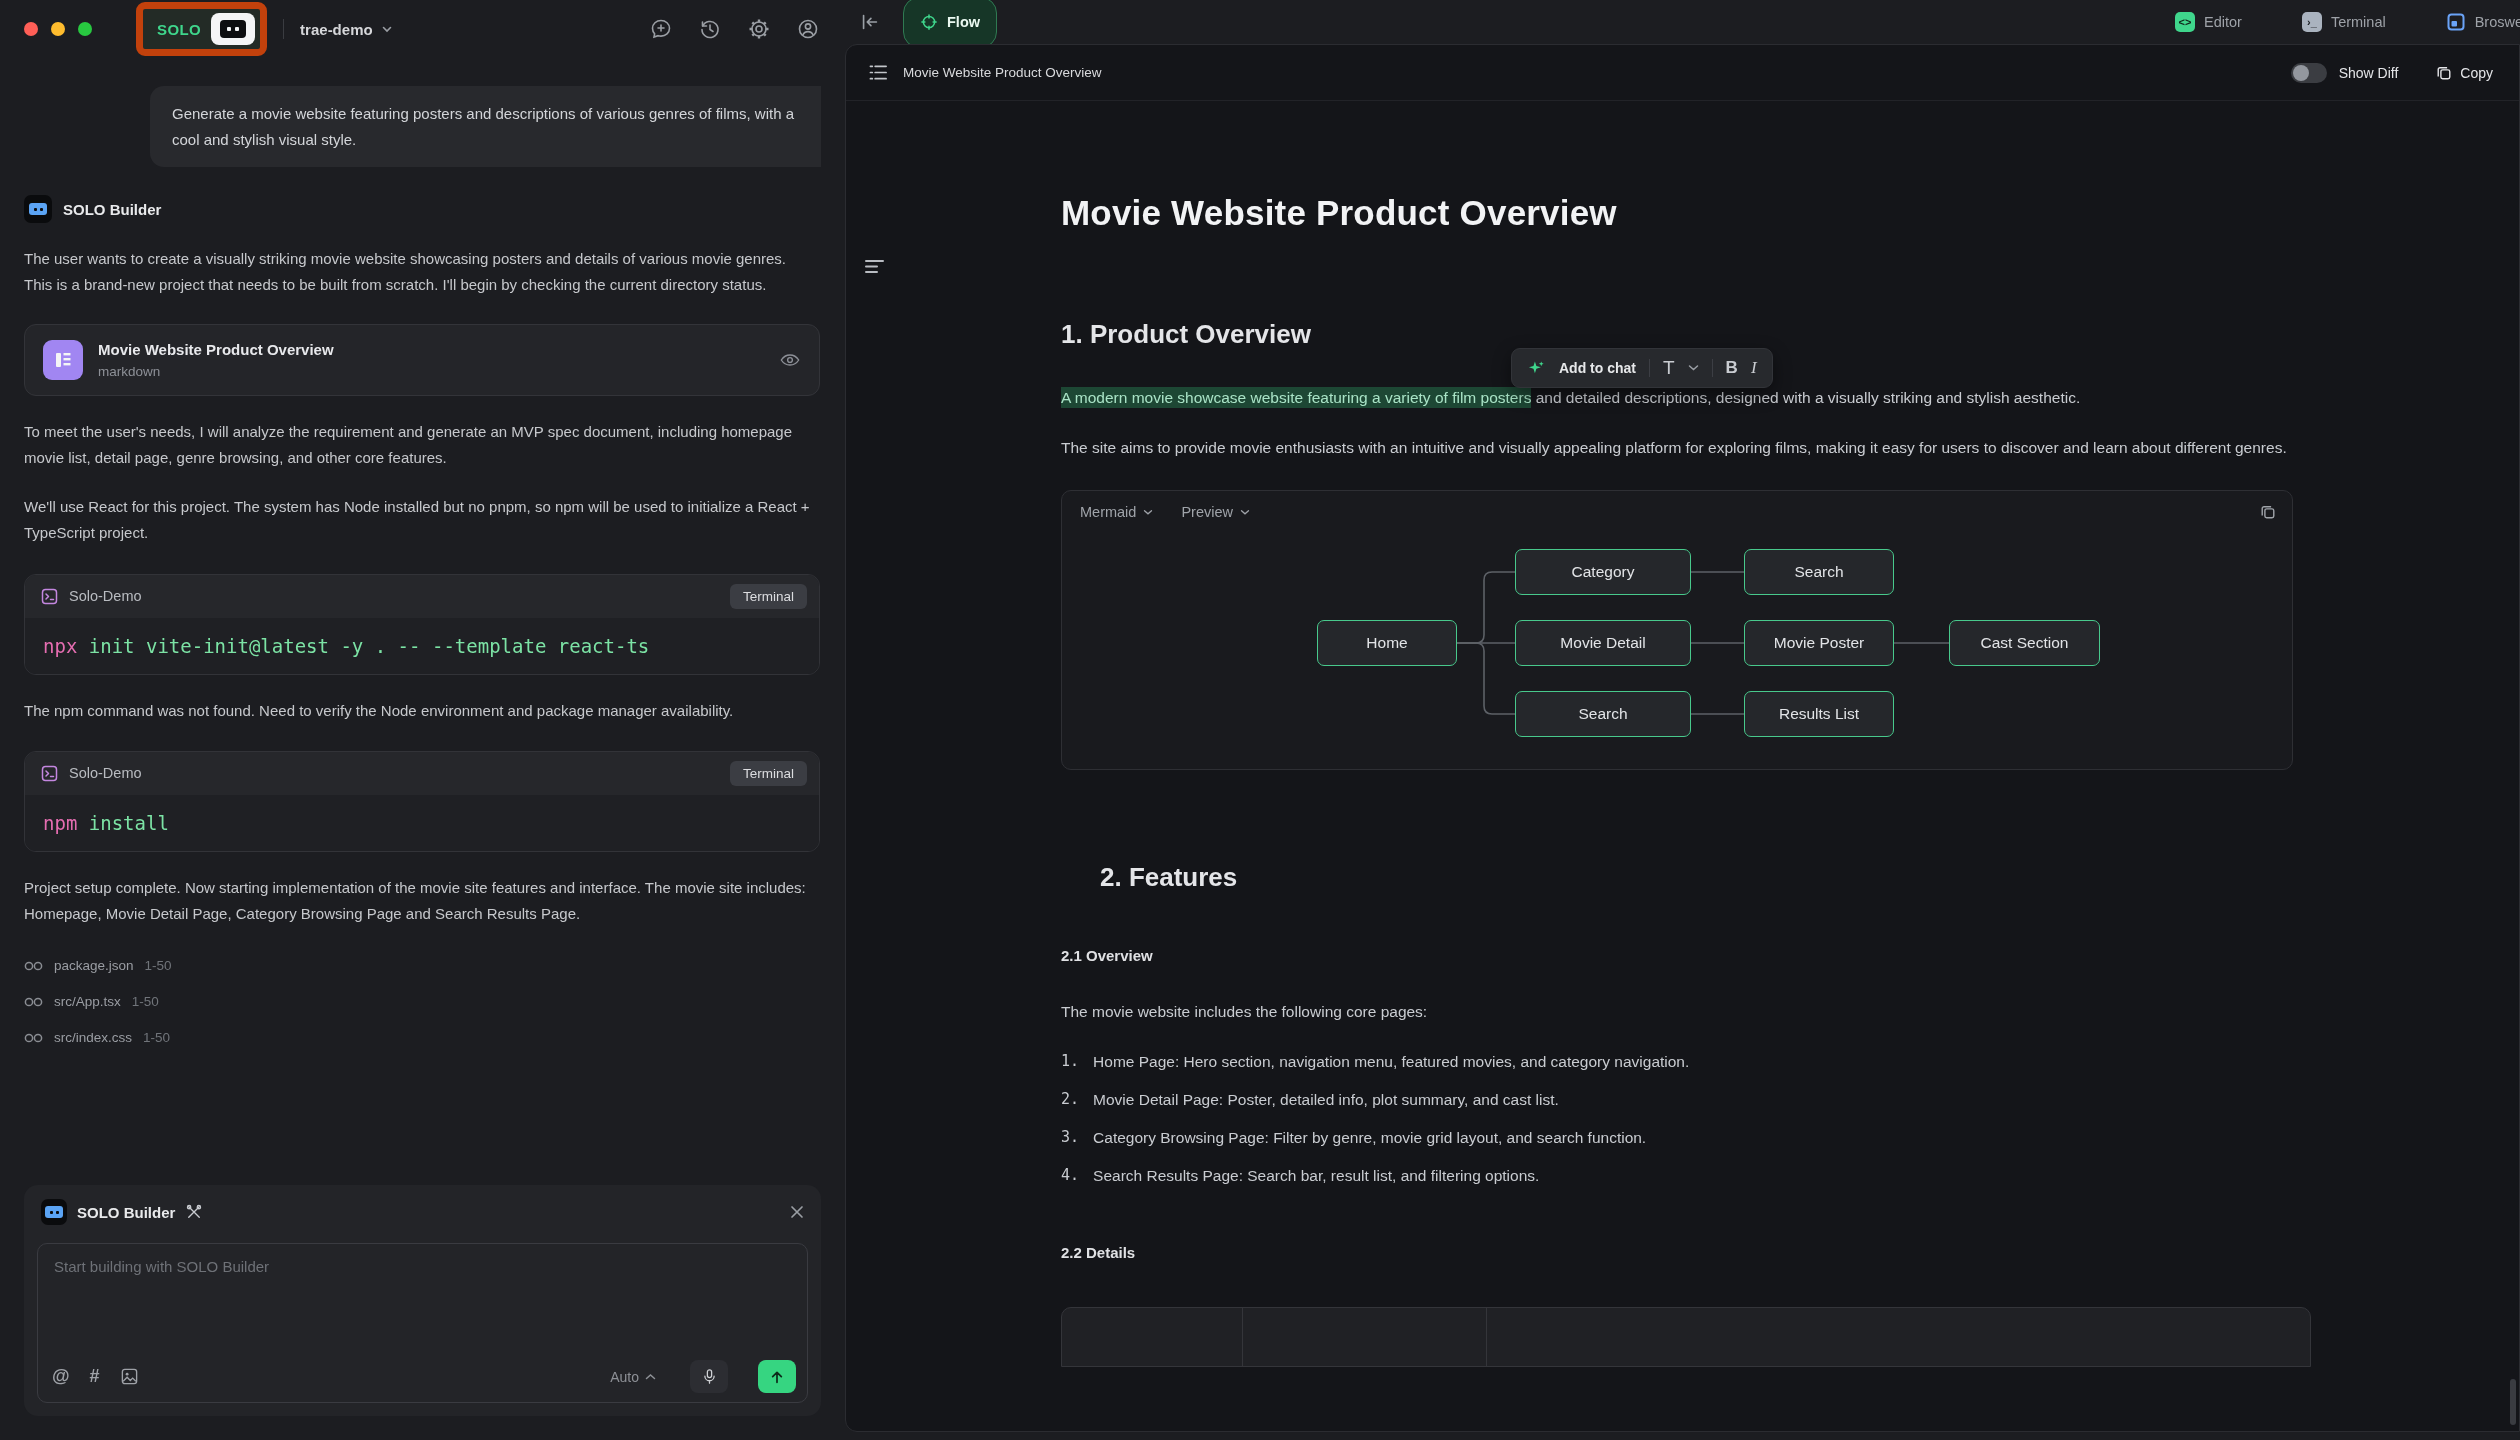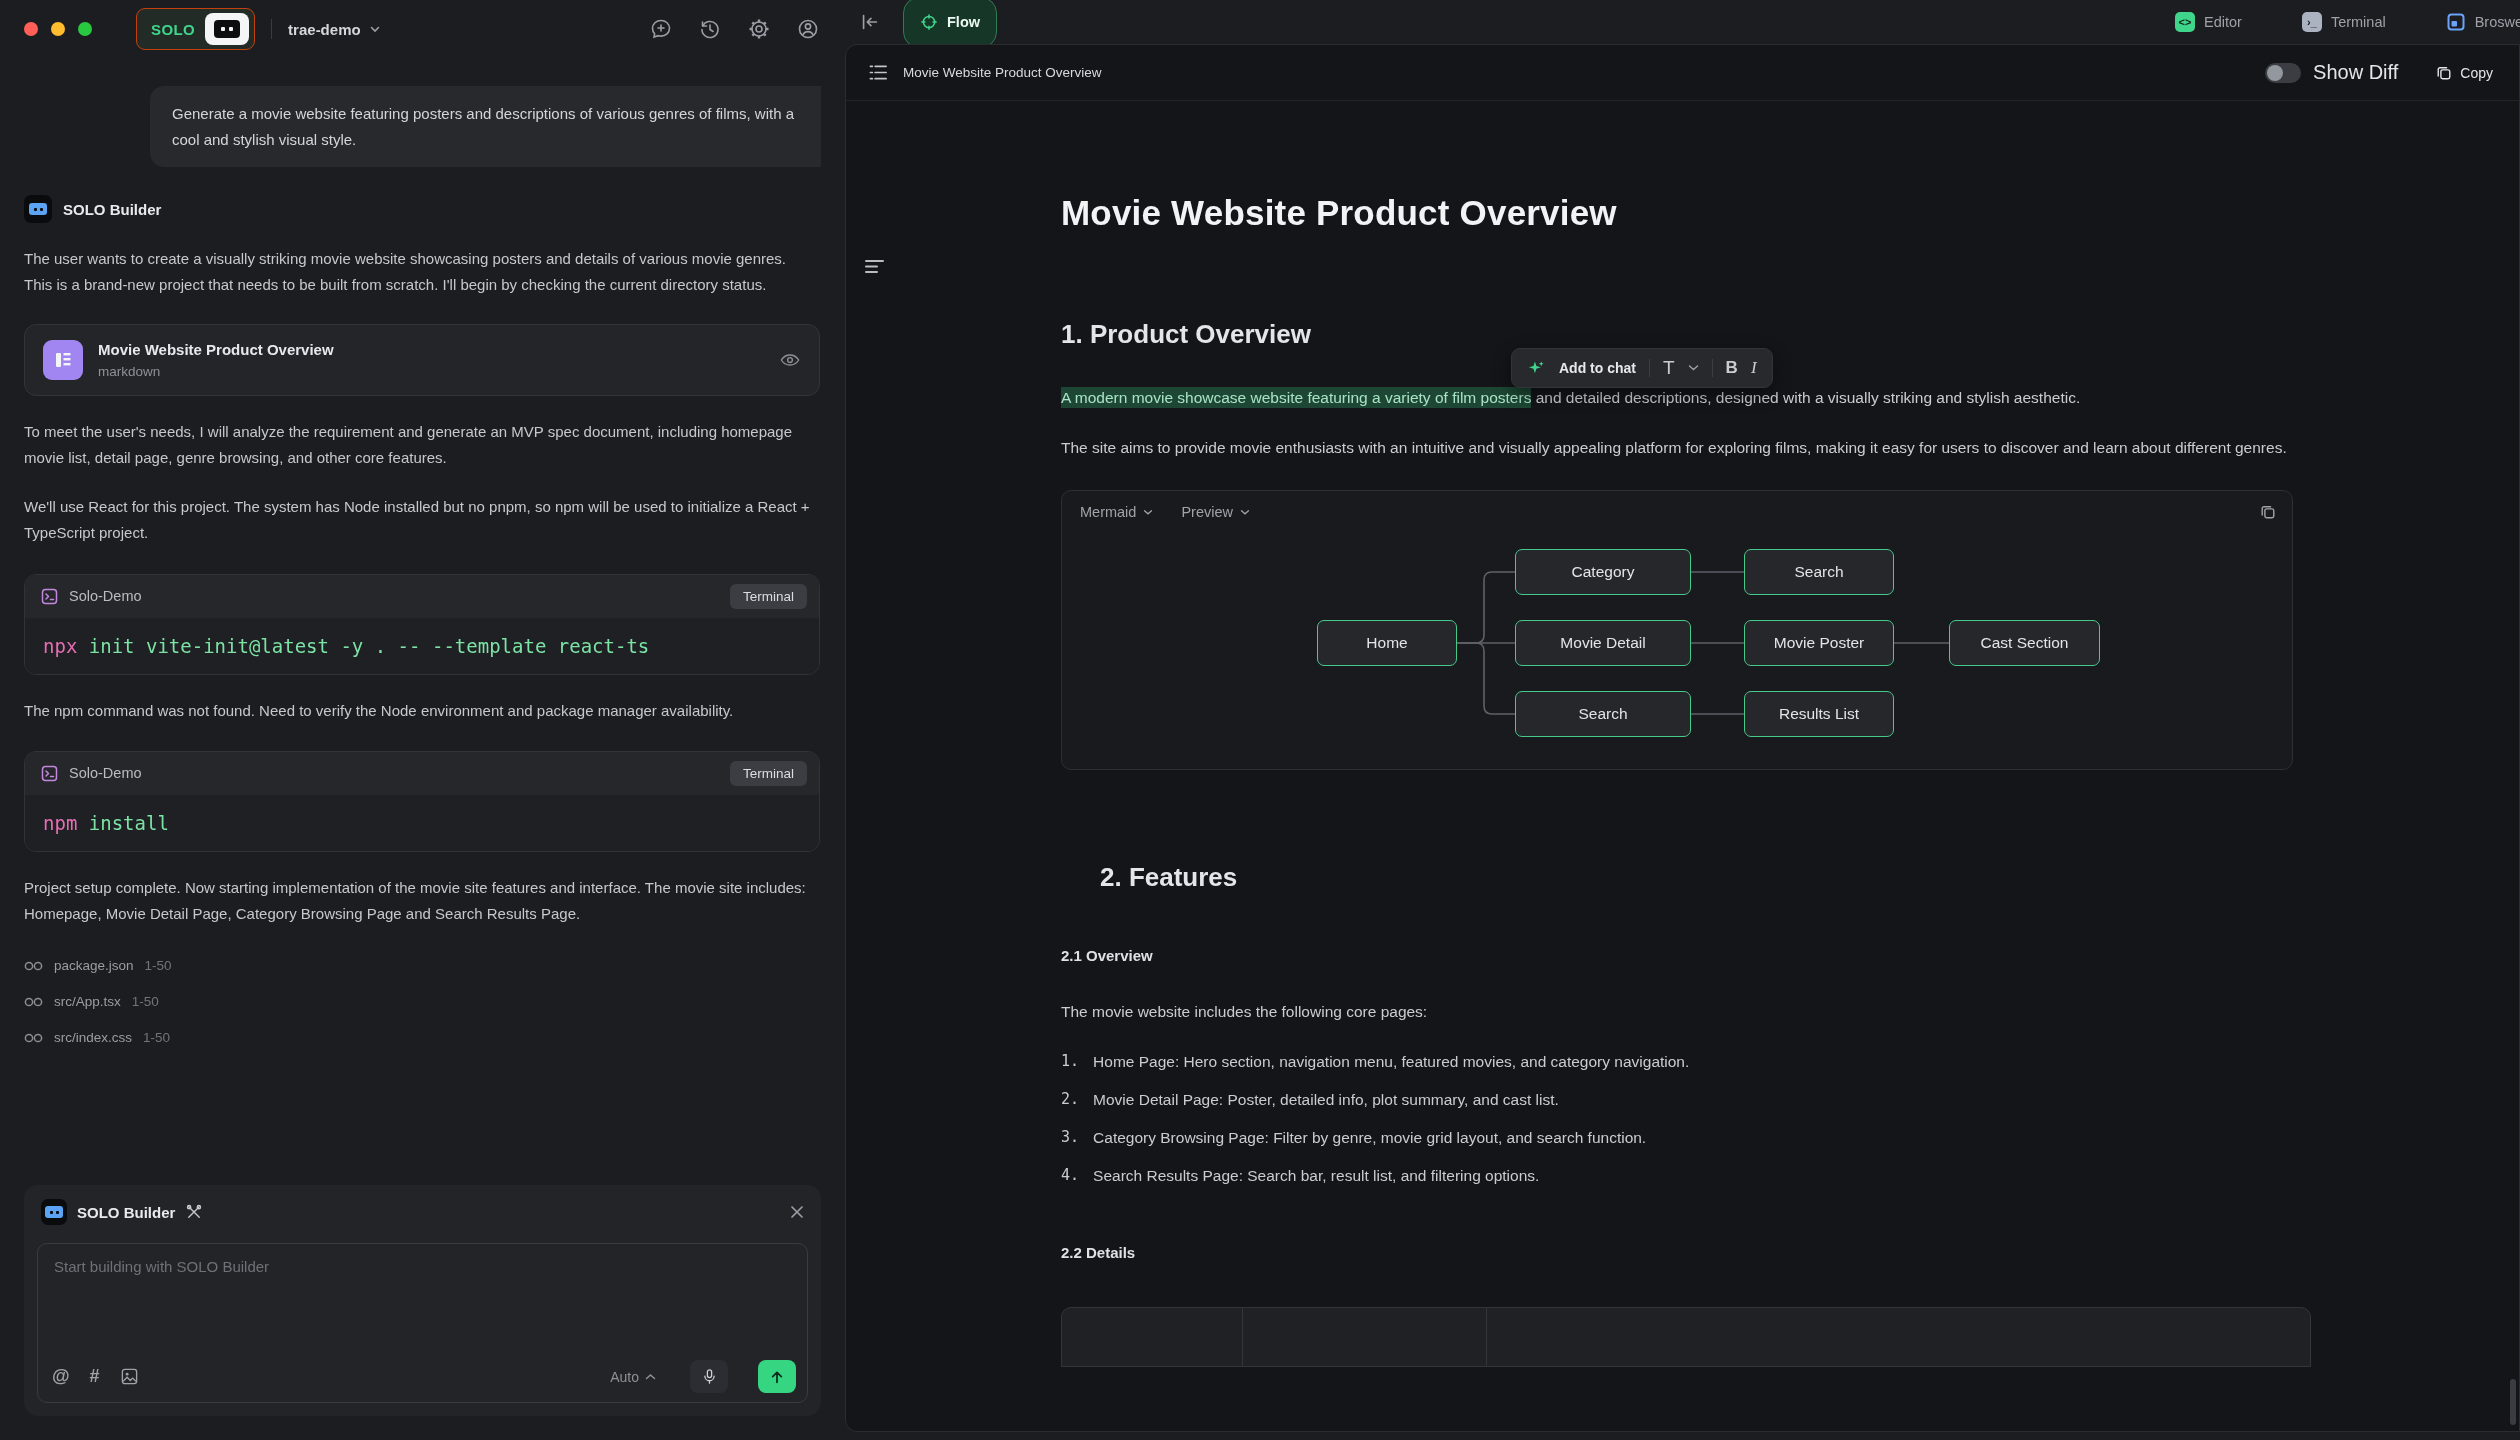--- a/index.html
+++ b/index.html
@@ -7,21 +7,21 @@
               font-family:"Liberation Sans", sans-serif; }
   .window { position:absolute; inset:0; background:#1c1d21; }
 
   
   .left-panel { position:absolute; left:0; top:0; width:845px; height:1440px;
                 background:#1c1d21; display:flex; flex-direction:column; padding:0 24px; }
   .titlebar { height:58px; display:flex; align-items:center; flex:none; }
   .lights { display:flex; gap:13px; margin-right:44px; }
   .light { width:14px; height:14px; border-radius:50%; }
   .solo-pill { display:flex; align-items:center; gap:10px; background:#232b26;
-               border:1px solid #c2410c; border-radius:9px; padding:4px 5px 4px 14px;text-align:center; }
+               border:7px solid #c2410c; border-radius:9px; padding:4px 5px 4px 14px;text-align:center; }
   .solo-pill .solo-txt { color:#3fd68c; font-weight:700; font-size:15px; letter-spacing:.4px; }
   .solo-face-w { width:44px; height:32px; background:#f4f5f6; border-radius:8px;
                  display:flex; align-items:center; justify-content:center; }
   .solo-face-w .scr { width:26px; height:18px; background:#0d0e10; border-radius:4px;
                       display:flex; align-items:center; justify-content:center; gap:4px; }
   .solo-face-w .scr i, .robot .scr i { width:4px; height:4px; border-radius:1px; background:#f4f5f6; display:block; }
   .tb-div { width:1px; height:20px; background:#3a3c41; margin:0 16px; }
   .proj { display:flex; align-items:center; gap:8px; color:#d6d7da; font-size:15px; font-weight:600; }
   .tb-icons { margin-left:auto; display:flex; gap:23px; }
   .icon-btn { width:26px; height:26px; display:flex; align-items:center; justify-content:center; color:#9a9ea4; }
@@ -90,21 +90,21 @@
              font-weight:700; font-size:11px; }
 
   
   .doc-panel { position:absolute; left:845px; top:44px; width:1675px; height:1388px;
                background:#141519; border:1px solid #2b2c31; border-radius:12px 0 0 12px; overflow:hidden; }
   .doc-head { height:56px; display:flex; align-items:center; padding:0 26px 0 23px; border-bottom:1px solid #222328; }
   .doc-head-title { color:#d8d9dc; font-size:13.5px; margin-left:15px; }
   .doc-head-right { margin-left:auto; display:flex; align-items:center; }
   .toggle { width:36px; height:20px; border-radius:10px; background:#3b3d42; position:relative; }
   .toggle .knob { position:absolute; left:2px; top:2px; width:16px; height:16px; border-radius:50%; background:#93979e; }
-  .showdiff-lbl { color:#e4e5e8; font-size:20px; margin:0 0 0 12px; }
+  .showdiff-lbl { color:#e4e5e8; font-size:14px; margin:0 0 0 12px; }
   .copy-btn { display:flex; align-items:center; gap:8px; color:#e4e5e8; font-size:14px; margin-left:38px; }
 
   .doc-body { position:relative; padding:92px 0 0 215px; }
   .gutter-ico { position:absolute; left:19px; top:158px; color:#b9bcc2; }
   .doc-h1 { color:#f2f3f5; font-size:35px; font-weight:700; letter-spacing:.2px; }
   .doc-h2 { color:#e4e5e8; font-size:26px; font-weight:700; }
   .doc-h3 { color:#e0e1e4; font-size:15px; font-weight:700; }
   .s1-h { margin-top:86px; }
   .doc-p { margin-top:36px; width:1232px; color:#c9ccd1; font-size:15.5px; line-height:1.55; }
   .doc-p + .doc-p { margin-top:26px; }

